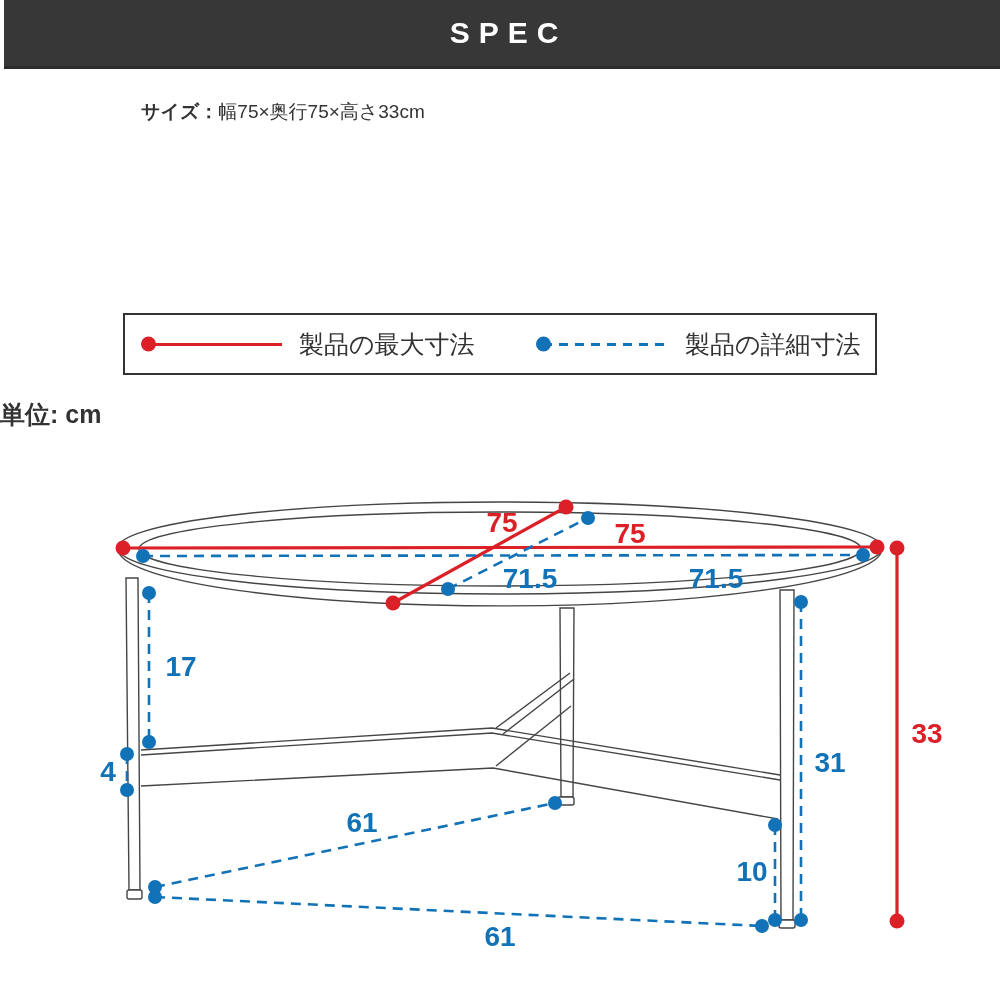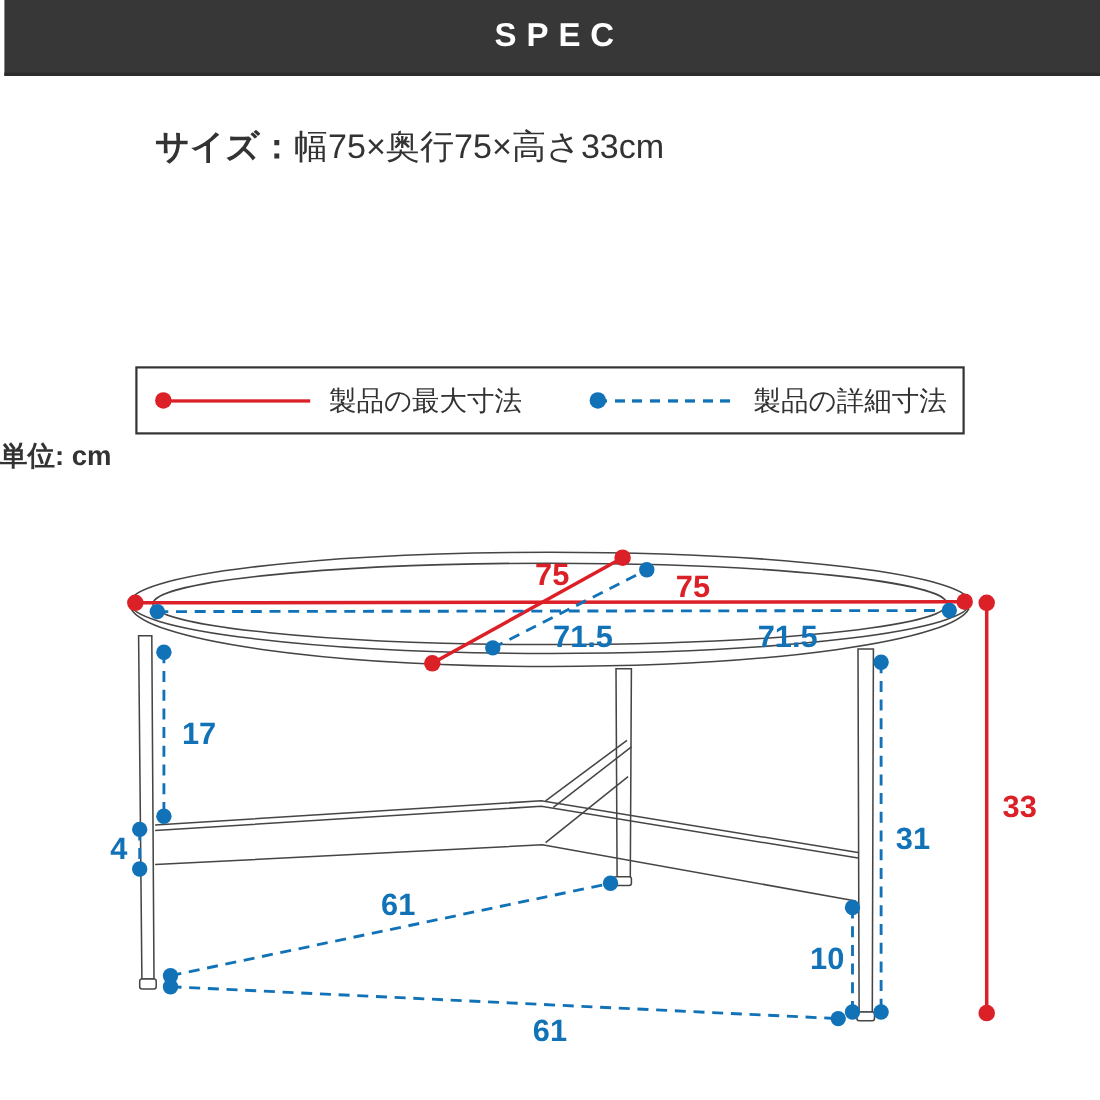--- a/index.html
+++ b/index.html
@@ -12,27 +12,27 @@
   .topbar{
     position:absolute;left:4px;top:0;width:1000px;height:66px;
     background:#373737;border-bottom:3px solid #2b2b2b;
     display:flex;align-items:center;justify-content:center;
   }
   .topbar h1{
     margin:0;color:#fff;font-size:30px;font-weight:700;
     letter-spacing:9px;text-indent:9px;
   }
   
-  .specs{position:absolute;left:141px;top:108px;font-size:31px;line-height:52px;white-space:nowrap;}
+  .specs{position:absolute;left:141px;top:86px;font-size:19px;line-height:52px;white-space:nowrap;}
   .specs .lbl{font-weight:700;}
   .specs p{margin:0;}
   .specs .gap{display:inline-block;width:30px;}
   
   .legend{
-    position:absolute;left:123px;top:333px;width:754px;height:62px;
+    position:absolute;left:123px;top:313px;width:754px;height:62px;
     border:2px solid #333;box-sizing:border-box;background:#fff;
   }
   .legend .dot{position:absolute;top:50%;width:15px;height:15px;border-radius:50%;transform:translateY(-50%);}
   .legend .dot.red{left:16px;background:#dc2028;}
   .legend .dot.blue{left:411px;background:#1272b7;}
   .legend .line-red{position:absolute;left:24px;top:50%;width:133px;height:3px;margin-top:-1px;background:#dc2028;}
   .legend .line-blue{
     position:absolute;left:418px;top:50%;width:121px;height:3px;margin-top:-1px;
     background:repeating-linear-gradient(90deg,#1272b7 0 9px,transparent 9px 16px);
   }

